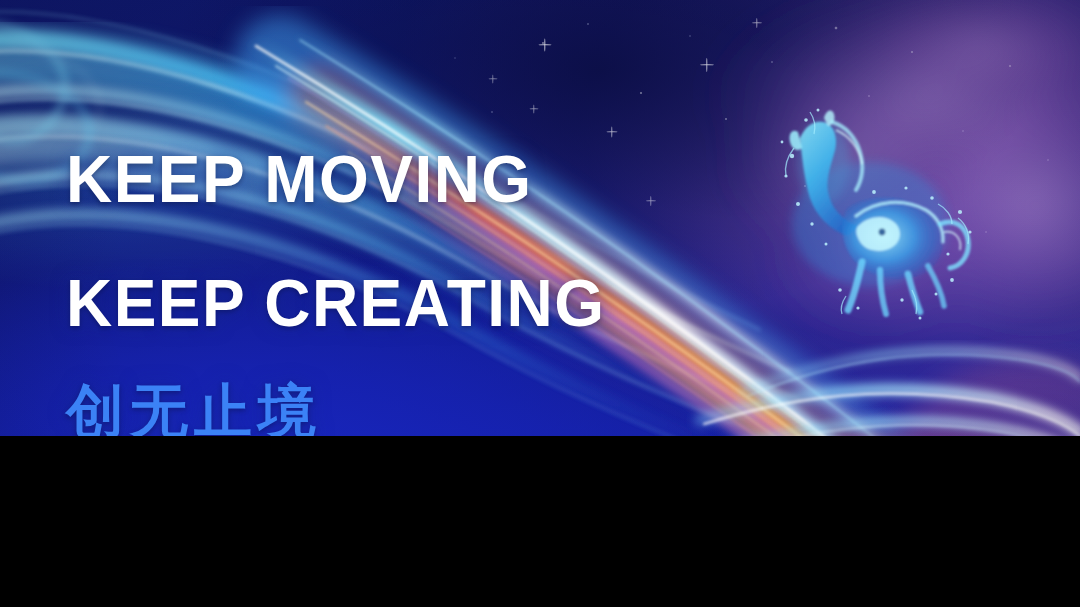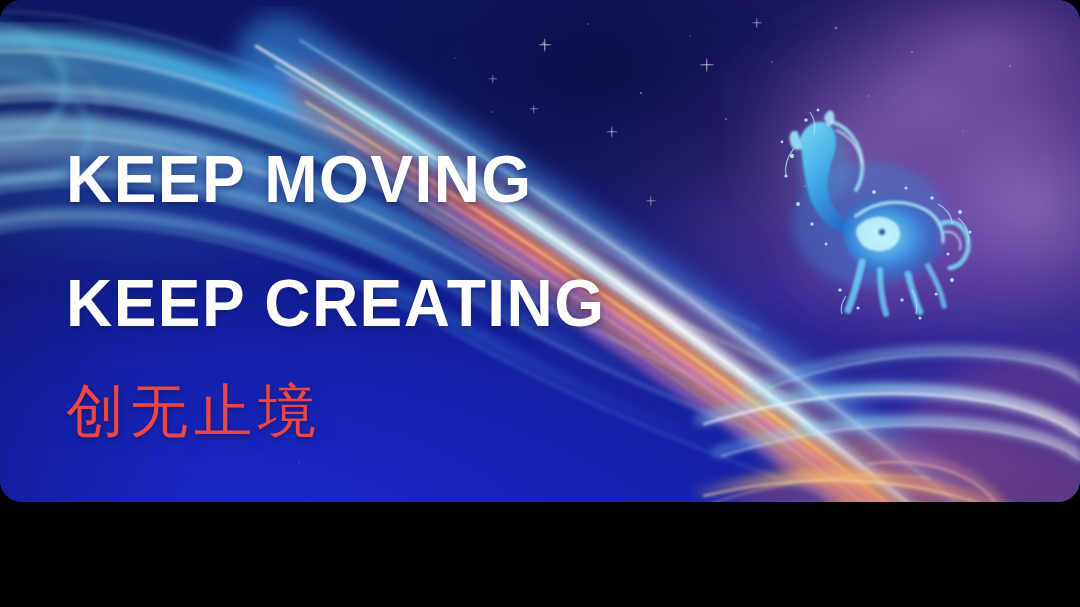--- a/index.html
+++ b/index.html
@@ -8,24 +8,23 @@
     padding: 0;
     background: #000;
   }
   body {
     font-family: "Liberation Sans", sans-serif;
   }
 
   #poster {
     position: relative;
     width: 1080px;
-    height: 502px;
+    height: 436px;
     overflow: hidden;
     background: #101a7e;
-    border-radius: 22px;
   }
 
   .layer {
     position: absolute;
     top: 0; left: 0;
     width: 1080px;
     height: 607px;
     pointer-events: none;
   }
 
@@ -167,23 +166,23 @@
     line-height: 1;
     letter-spacing: 1.5px;
     white-space: nowrap;
     transform: scaleX(0.97);
     transform-origin: left center;
     text-shadow: 0 0 18px rgba(20,40,140,0.55), 0 2px 5px rgba(0,0,0,0.30);
   }
   #line-moving   { margin-bottom: 58px; }
   #line-creating { margin-bottom: 46px; }
   #line-cn {
-    color: #ef4444;
+    color: #3b82f6;
     font-family: "DejaVu Sans", sans-serif;
-    font-weight: normal;
+    font-weight: bold;
     font-size: 58px;
     line-height: 1;
     letter-spacing: 6px;
     white-space: nowrap;
     text-shadow: 0 0 18px rgba(20,40,140,0.55), 0 2px 5px rgba(0,0,0,0.30);
   }
 </style>
 </head>
 <body>
 

